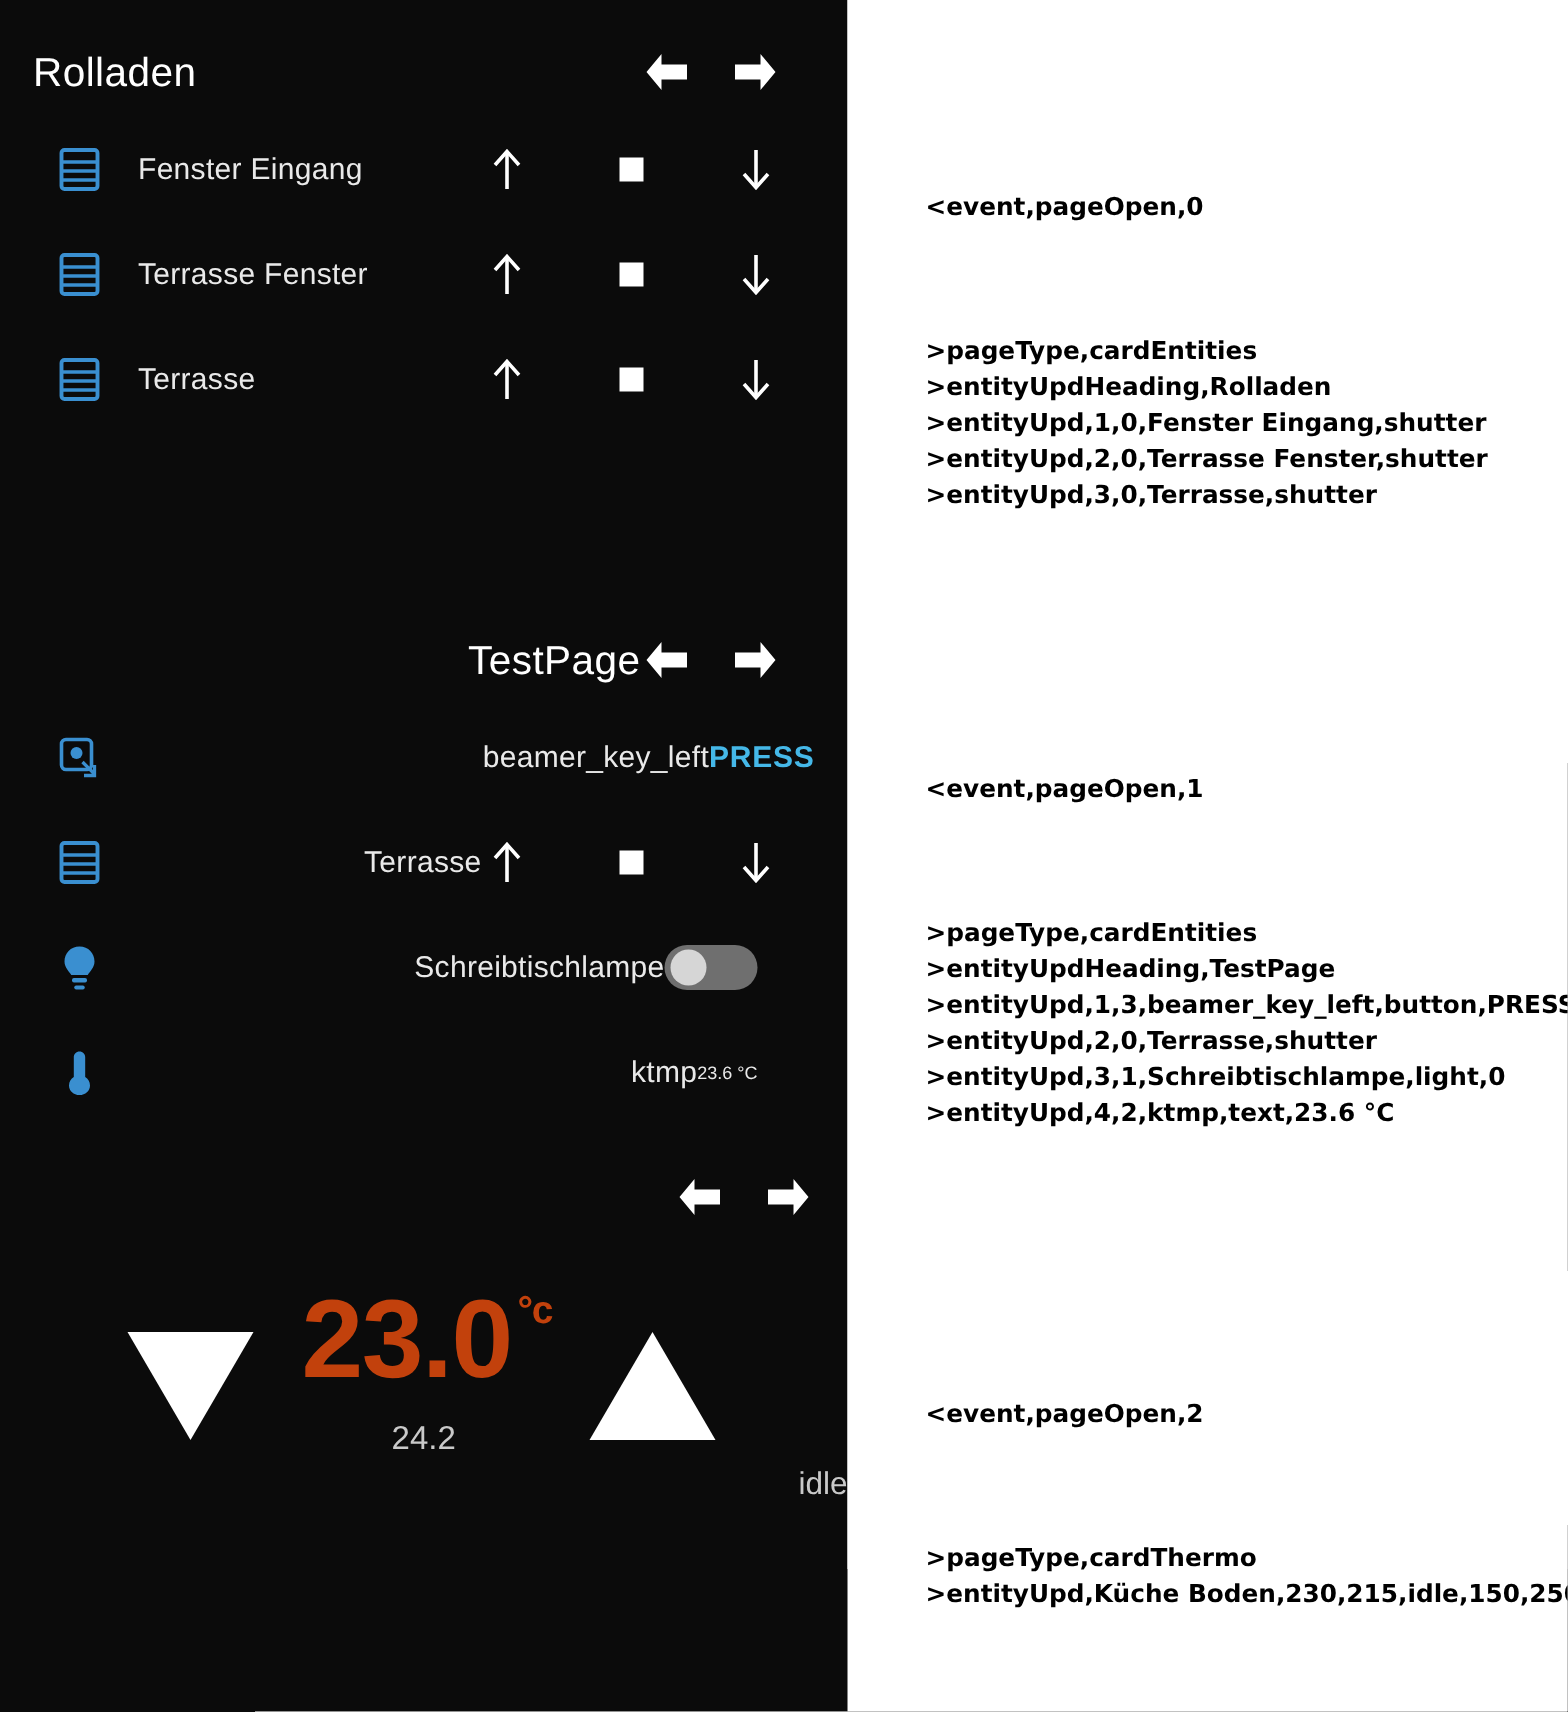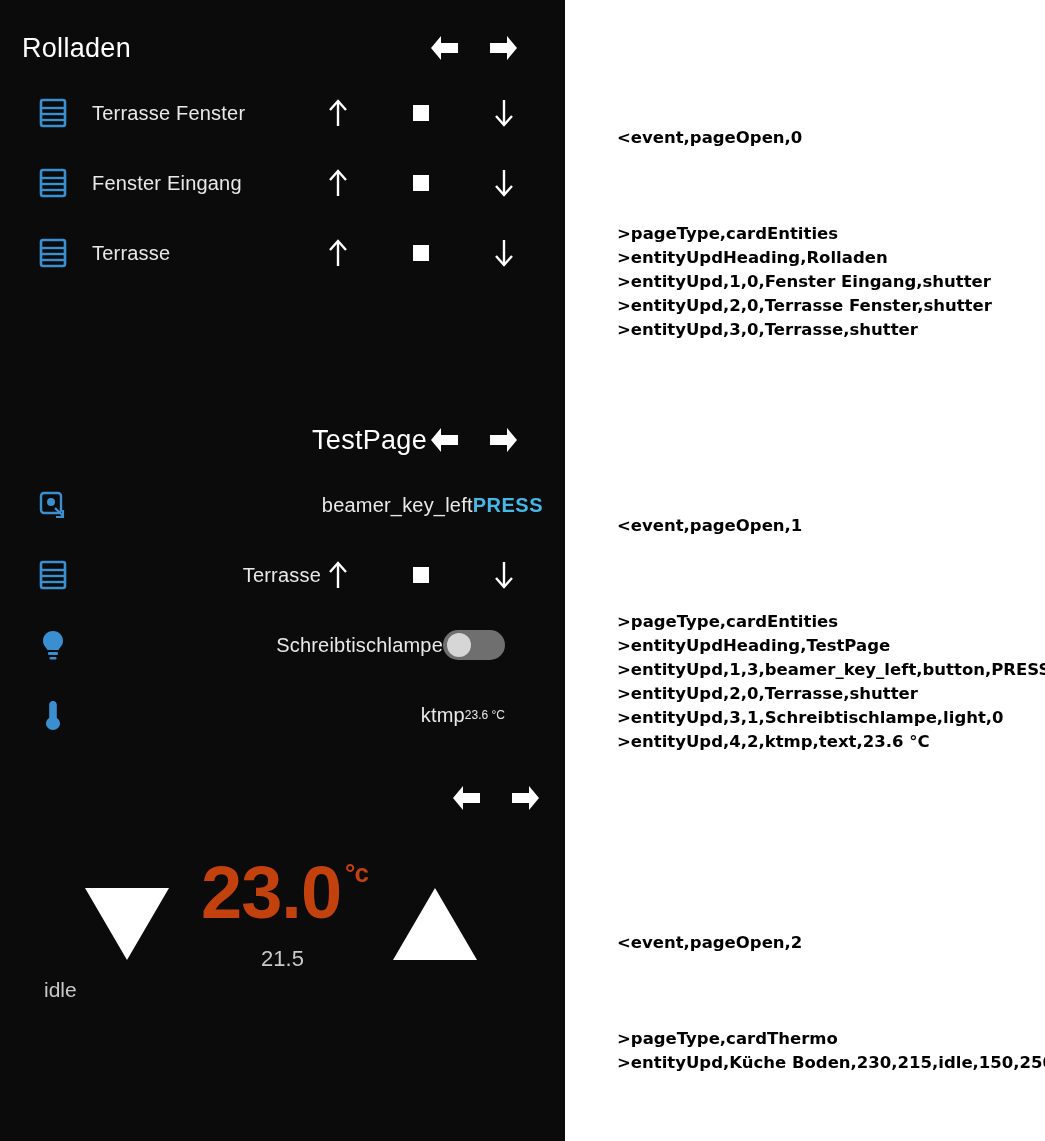--- a/index.html
+++ b/index.html
@@ -170,21 +170,21 @@
     top: 120px;
     text-align: center;
     color: #c9c9c9;
     font-size: 22px;
   }
   .state-text {
     position: absolute;
     left: 0;
     right: 0;
     top: 152px;
-    text-align: left;
+    text-align: right;
     color: #c9c9c9;
     font-size: 21px;
     margin-left: 44px;
   }
   .tri-down {
     position: absolute;
     left: 85px;
     top: 62px;
     width: 0;
     height: 0;
@@ -254,21 +254,21 @@
 
       <div class="row">
         <span class="row-icon">
           <svg width="28" height="30" viewBox="0 0 28 30">
               <rect x="2" y="2" width="24" height="26" rx="2" fill="none" stroke="#3a8fd0" stroke-width="2.6"></rect>
               <line x1="3" y1="10" x2="25" y2="10" stroke="#3a8fd0" stroke-width="2.4"></line>
               <line x1="3" y1="16" x2="25" y2="16" stroke="#3a8fd0" stroke-width="2.4"></line>
               <line x1="3" y1="22" x2="25" y2="22" stroke="#3a8fd0" stroke-width="2.4"></line>
             </svg>
         </span>
-        <span class="row-label">Terrasse Fenster</span>
+        <span class="row-label">Fenster Eingang</span>
         <span class="shutter-ctrls">
           <span class="ctrl">
             <svg width="26" height="30" viewBox="0 0 26 30">
                 <line x1="13" y1="28" x2="13" y2="4" stroke="#ffffff" stroke-width="2.4"></line>
                 <polyline points="5,12 13,3 21,12" fill="none" stroke="#ffffff" stroke-width="2.4"></polyline>
               </svg>
           </span>
           <span class="ctrl">
               <span class="stopsquare"></span>
             </span>
@@ -283,21 +283,21 @@
 
       <div class="row">
         <span class="row-icon">
           <svg width="28" height="30" viewBox="0 0 28 30">
               <rect x="2" y="2" width="24" height="26" rx="2" fill="none" stroke="#3a8fd0" stroke-width="2.6"></rect>
               <line x1="3" y1="10" x2="25" y2="10" stroke="#3a8fd0" stroke-width="2.4"></line>
               <line x1="3" y1="16" x2="25" y2="16" stroke="#3a8fd0" stroke-width="2.4"></line>
               <line x1="3" y1="22" x2="25" y2="22" stroke="#3a8fd0" stroke-width="2.4"></line>
             </svg>
         </span>
-        <span class="row-label">Fenster Eingang</span>
+        <span class="row-label">Terrasse Fenster</span>
         <span class="shutter-ctrls">
           <span class="ctrl">
             <svg width="26" height="30" viewBox="0 0 26 30">
                 <line x1="13" y1="28" x2="13" y2="4" stroke="#ffffff" stroke-width="2.4"></line>
                 <polyline points="5,12 13,3 21,12" fill="none" stroke="#ffffff" stroke-width="2.4"></polyline>
               </svg>
           </span>
           <span class="ctrl">
               <span class="stopsquare"></span>
             </span>
@@ -436,21 +436,21 @@
             </svg>
         </span>
       </div>
 
       <div class="thermo-body">
         <div class="tri-down"></div>
         <div class="tri-up"></div>
         <div class="big-temp">
           <span>23.0</span><span class="unit">°c</span>
         </div>
-        <div class="sub-temp">21.5</div>
+        <div class="sub-temp">24.2</div>
         <div class="state-text">idle</div>
       </div>
 
       <div class="thermo-footer" style="margin-top:84px;">Küche Boden</div>
     </div>
   </div>
 
   <div class="log">
 
     <div class="log-block" style="top:78px;">

